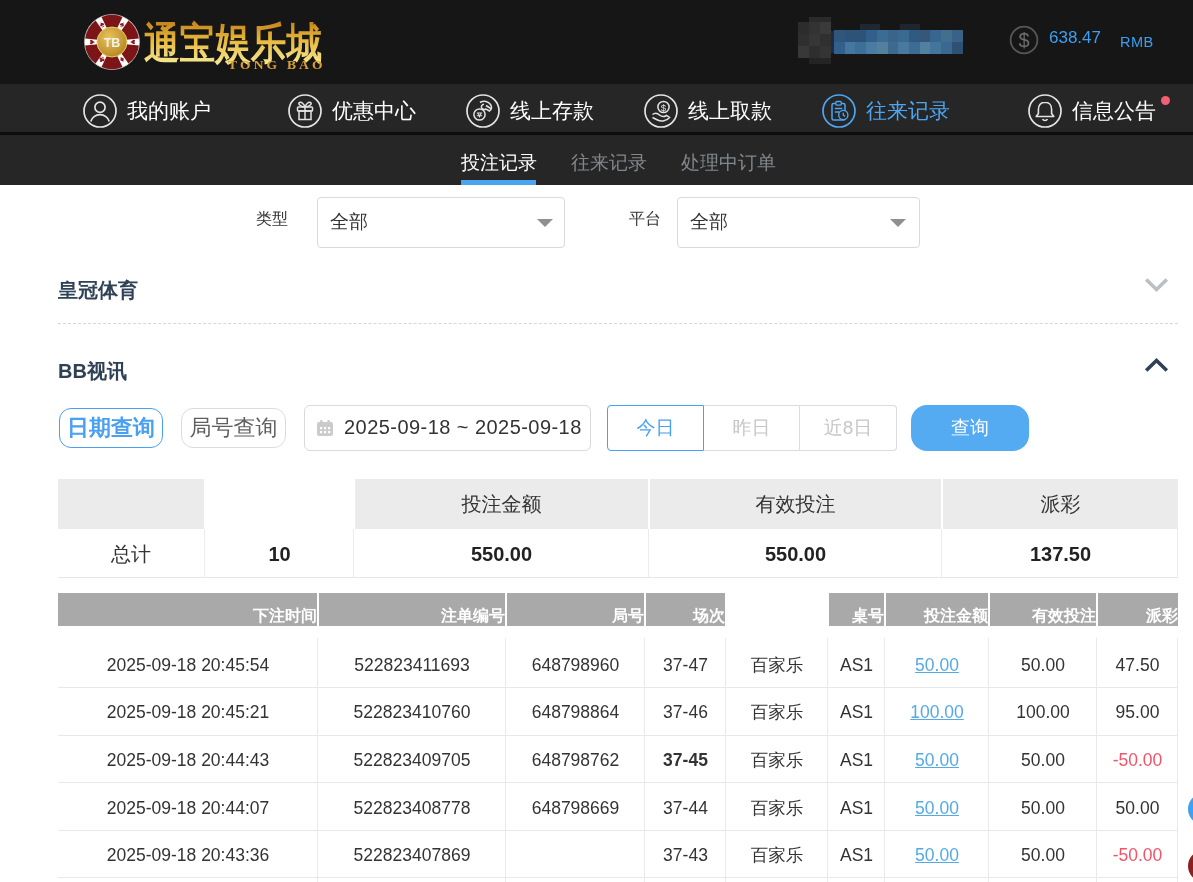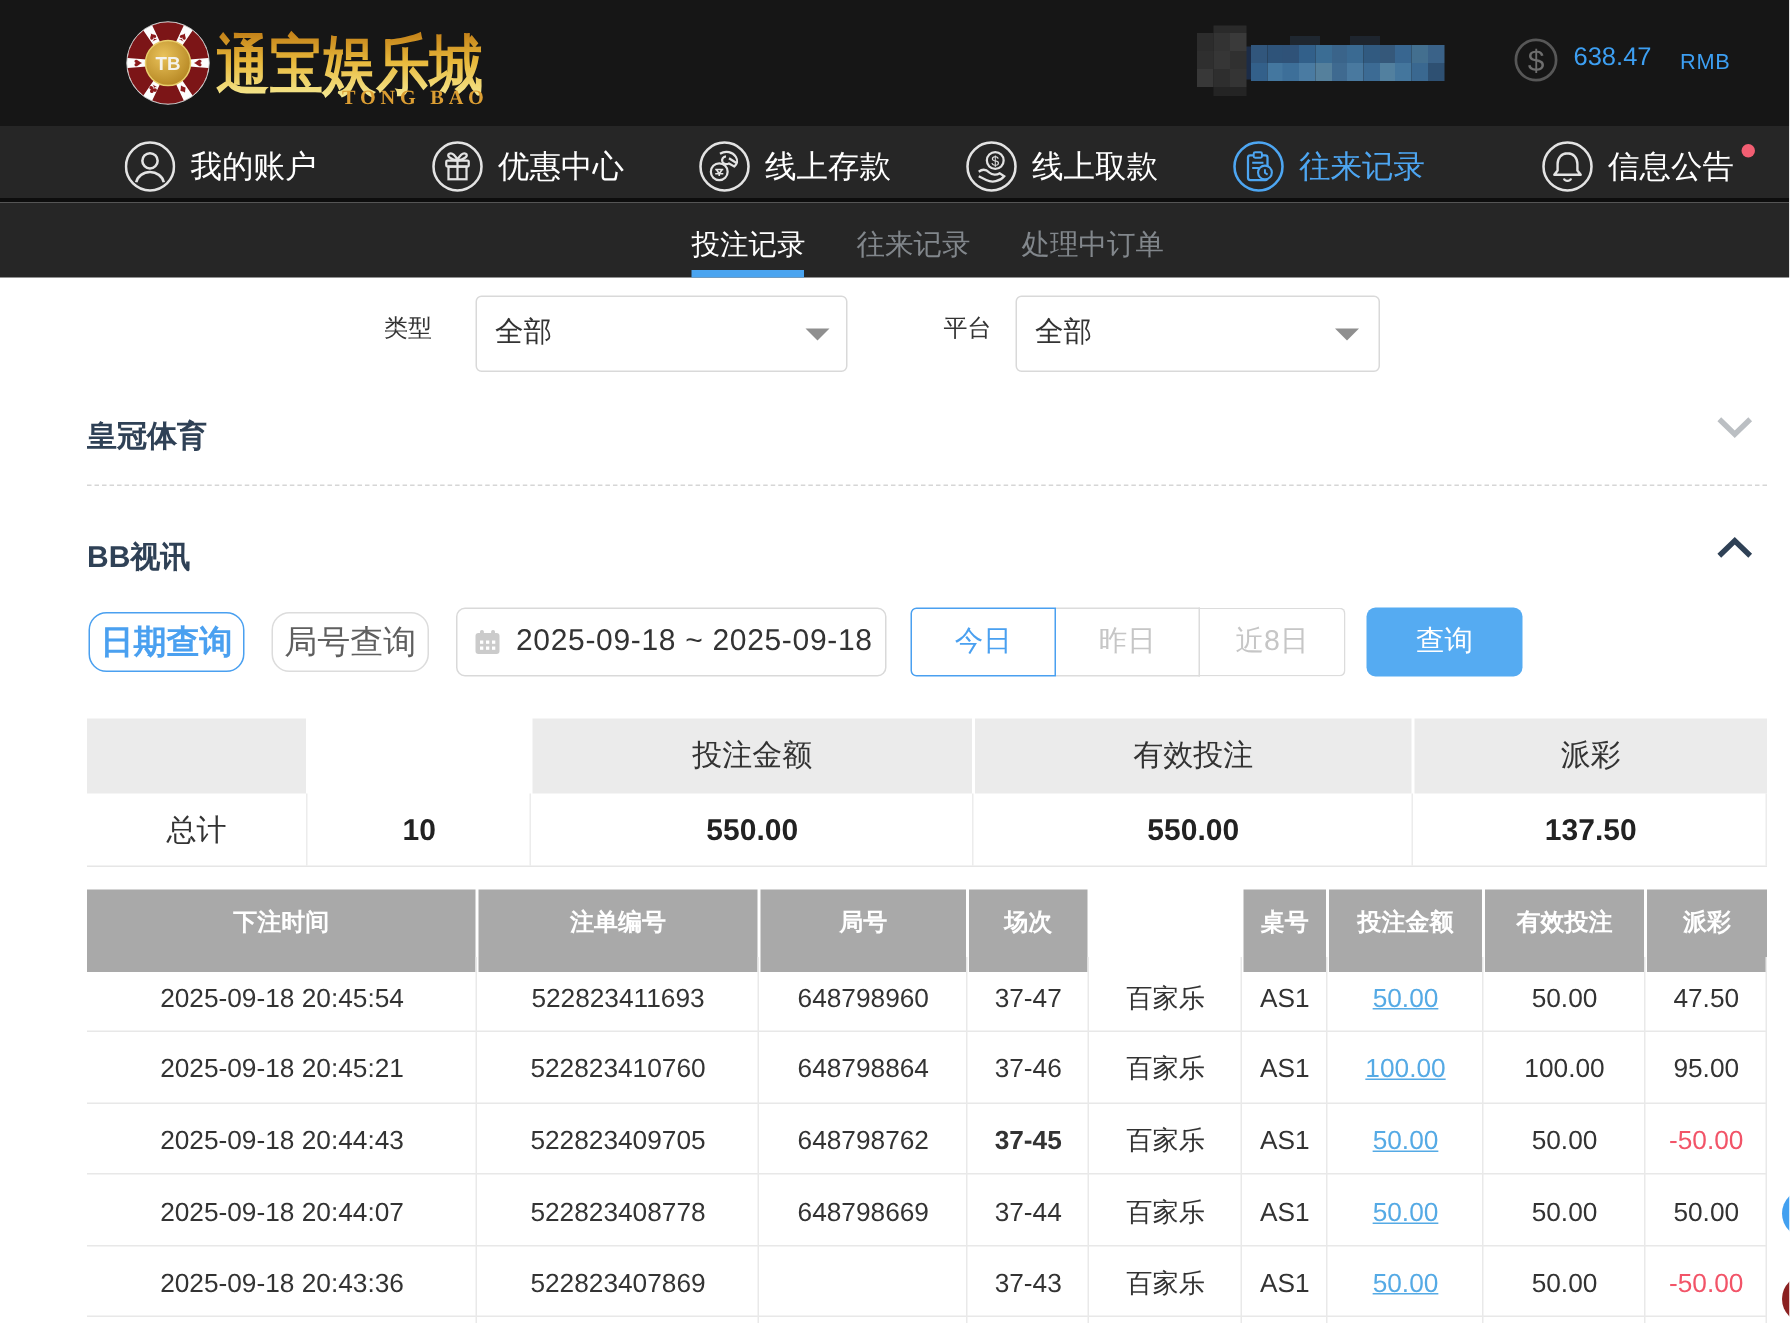--- a/index.html
+++ b/index.html
@@ -36,31 +36,31 @@
 
 .btn { position:absolute; top:408px; height:40px; border-radius:12px; font-size:22px; line-height:38px; text-align:center; }
 #b-date { left:59px; width:104px; border:1.5px solid #4aa0f0; color:#4aa0f0; font-weight:bold; }
 #b-round { left:181px; width:105px; border:1px solid #dcdcdc; color:#5f5f5f; }
 #datebox { position:absolute; left:304px; top:405px; width:287px; height:46px; border:1px solid #d9d9d9; border-radius:6px; }
 #datetxt { position:absolute; left:344px; top:405px; height:46px; line-height:44px; font-size:20px; color:#333; letter-spacing:0.45px; }
 .dbtn { position:absolute; top:405px; height:46px; font-size:19px; line-height:44px; text-align:center; }
 #b-today { left:607px; width:97px; border:1px solid #4aa0f0; color:#4aa0f0; border-radius:4px 0 0 4px; z-index:2; }
 #b-yest { left:704px; width:96px; border:1px solid #dcdcdc; border-left:none; color:#c6c6c6; }
 #b-8d { left:800px; width:97px; border:1px solid #dcdcdc; border-left:none; color:#c6c6c6; border-radius:0 4px 4px 0; }
-#b-query { left:911px; width:104px; background:#55abf2; color:#fff; border-radius:6px; line-height:46px; }
+#b-query { left:911px; width:118px; background:#55abf2; color:#fff; border-radius:16px; line-height:46px; }
 
 
 .sh { position:absolute; top:479px; height:50px; background:#ebebeb; font-size:20px; color:#333; text-align:center; line-height:50px; }
 .sb { position:absolute; top:529px; height:48px; font-size:20px; color:#333; text-align:center; line-height:50px; }
 .bold { font-weight:bold; color:#222; }
 #srow-border { position:absolute; left:58px; top:577px; width:1120px; height:1px; background:#e6e6e6; }
 .svline { position:absolute; top:529px; height:48px; width:1px; background:#ececec; }
 
 
-.dh { position:absolute; top:593px; height:55px; background:#a9a9a9; font-size:16px; font-weight:bold; color:#fff; text-align:center; line-height:45px; }
+.dh { position:absolute; top:593px; height:33px; background:#a9a9a9; font-size:16px; font-weight:bold; color:#fff; text-align:right; line-height:45px; }
 .dcell { position:absolute; height:48px; font-size:17.5px; color:#333; text-align:center; line-height:48px; }
 .dvline { position:absolute; top:638px; height:244px; width:1px; background:#e9e9e9; }
 .rborder { position:absolute; left:58px; width:1120px; height:1px; background:#e8e8e8; }
 .blink { color:#55aae5; text-decoration:underline; }
 .red { color:#f25468; }
 
 .fcirc { position:absolute; border-radius:50%; width:32px; height:32px; }
 </style>
 </head>
 <body>

